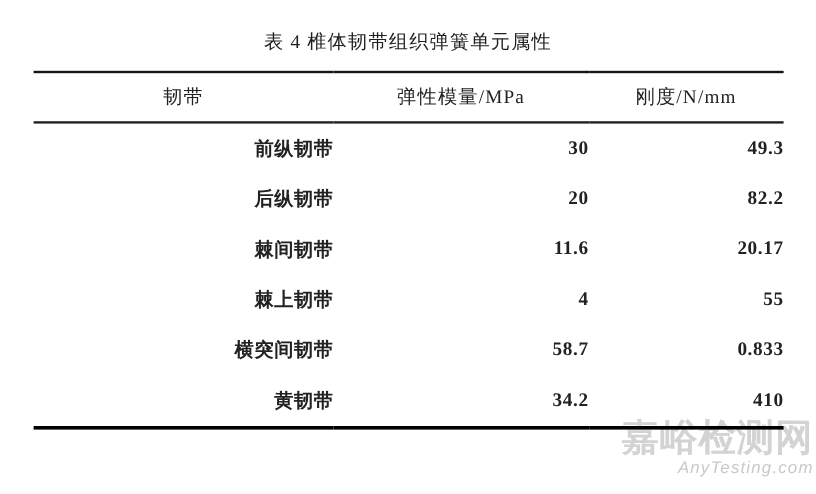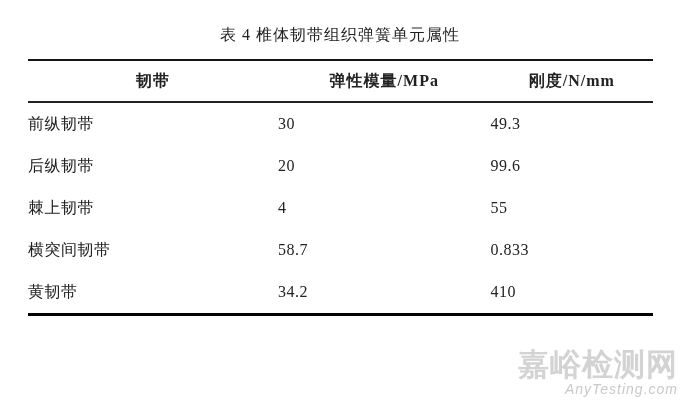--- a/index.html
+++ b/index.html
@@ -32,32 +32,33 @@
     border-top: 2px solid #151515;
     border-bottom: 3px solid #000000;
     font-size: 16px;
     color: #222222;
   }
   .data-table col.c1 { width: 40%; }
   .data-table col.c2 { width: 34%; }
   .data-table col.c3 { width: 26%; }
   .data-table thead th {
     height: 40px;
-    font-weight: bold;
+    font-weight: normal;
     vertical-align: middle;
     border-bottom: 2px solid #222222;
     letter-spacing: 1px;
     padding: 0;
   }
   .data-table tbody td {
     height: 42px;
-    text-align: left;
+    text-align: right;
     vertical-align: middle;
     padding: 0;
     letter-spacing: 0.5px;
+    font-weight: bold;
   }
   .watermark {
     position: absolute;
     right: 2px;
     bottom: 16px;
     z-index: 0;
     text-align: right;
     line-height: 1;
     pointer-events: none;
   }
@@ -99,21 +100,26 @@
     </thead>
     <tbody>
       <tr>
         <td>前纵韧带</td>
         <td>30</td>
         <td>49.3</td>
       </tr>
       <tr>
         <td>后纵韧带</td>
         <td>20</td>
-        <td>99.6</td>
+        <td>82.2</td>
+      </tr>
+      <tr>
+        <td>棘间韧带</td>
+        <td>11.6</td>
+        <td>20.17</td>
       </tr>
       <tr>
         <td>棘上韧带</td>
         <td>4</td>
         <td>55</td>
       </tr>
       <tr>
         <td>横突间韧带</td>
         <td>58.7</td>
         <td>0.833</td>

